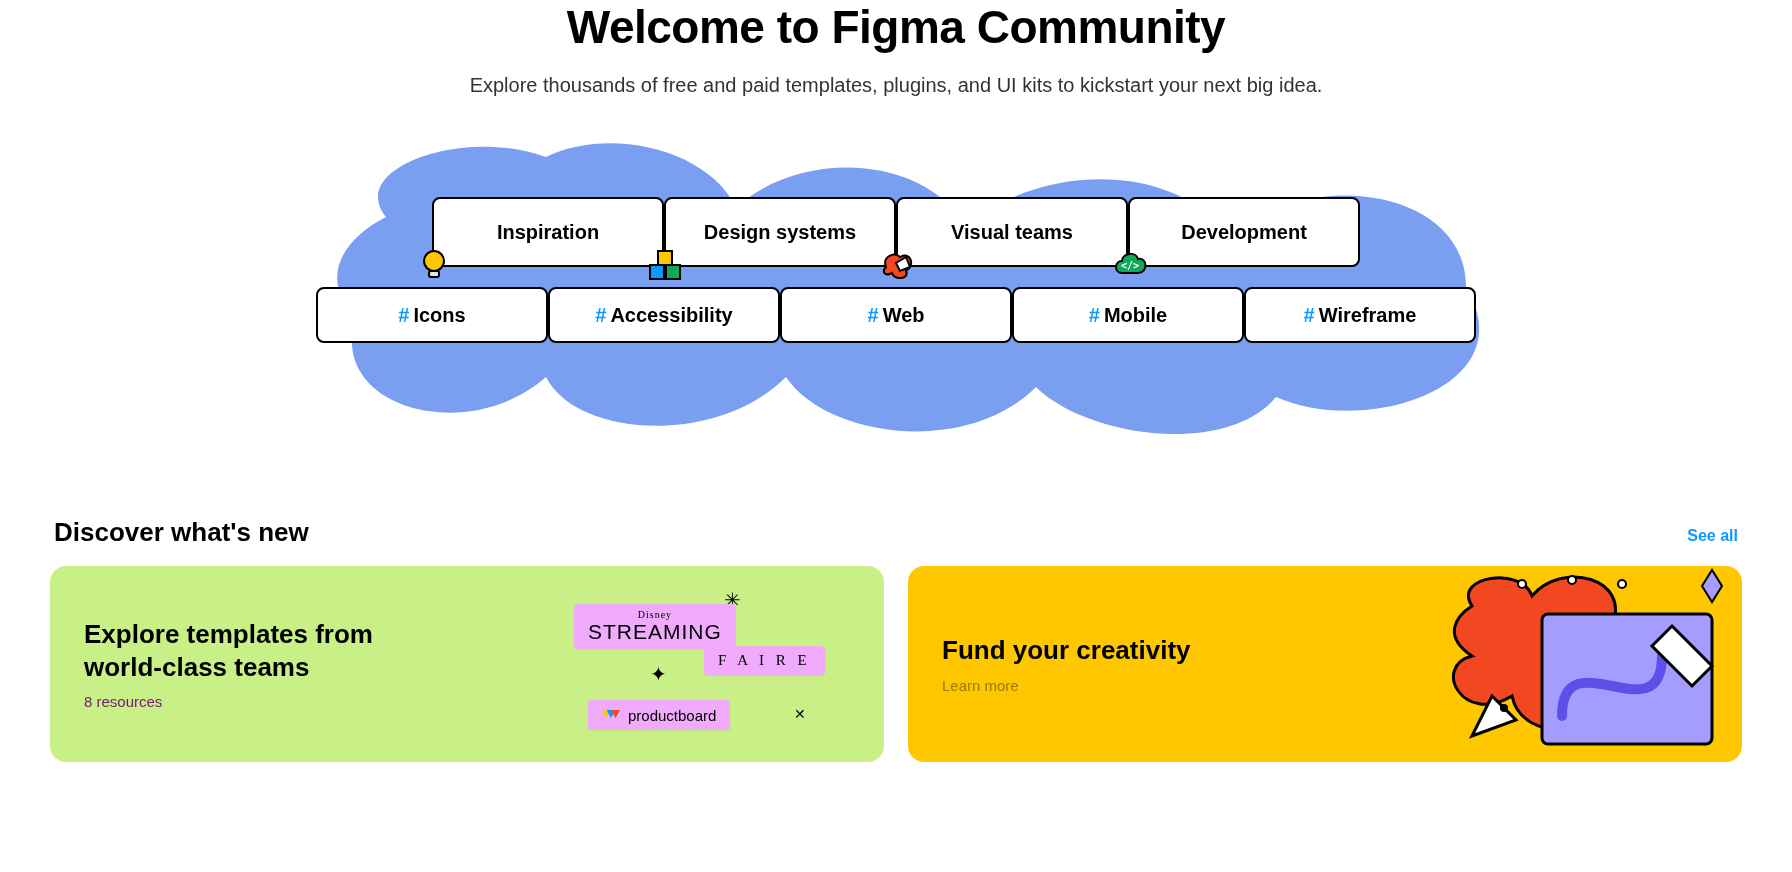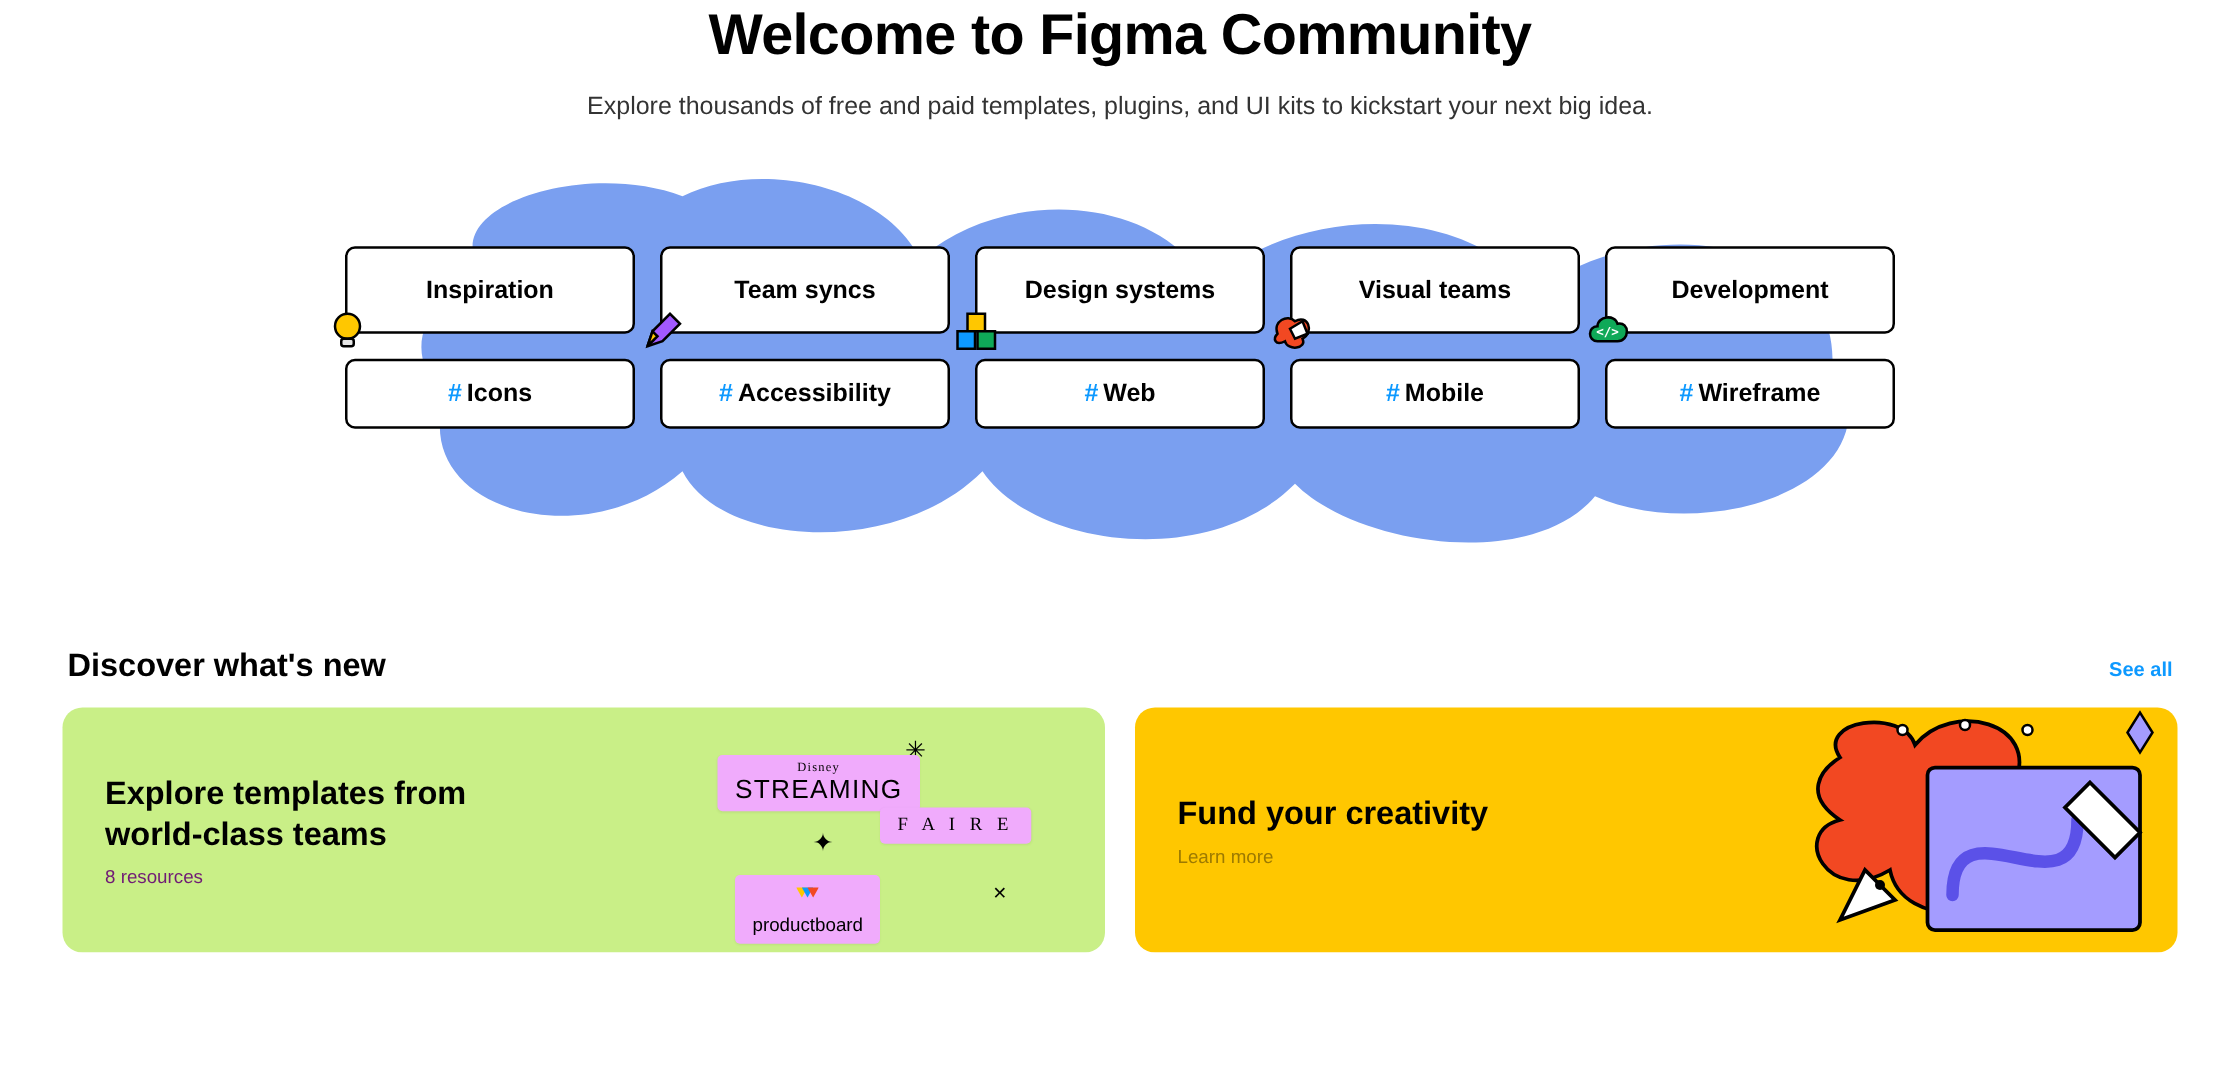--- a/index.html
+++ b/index.html
@@ -8,21 +8,21 @@
 .page { width: 1792px; padding: 0 50px; }
 
 .hero { text-align: center; }
 .hero h1 { font-size: 46px; font-weight: 700; letter-spacing: -0.5px; }
 .hero p { font-size: 20px; color: #333; margin-top: 20px; }
 
 .blob-wrap { position: relative; margin: 30px auto 0; height: 330px; width: 1260px; }
 .blob-svg { position: absolute; top: 0; left: 0; width: 100%; height: 100%; z-index: 0; }
 
 .pill-rows { position: relative; z-index: 2; padding-top: 70px; display: flex; flex-direction: column; gap: 20px; align-items: center; }
-.pill-row { display: flex; gap: 20px; justify-content: center; }
+.pill-row { display: flex; justify-content: center; }
 .pill { position: relative; width: 232px; height: 70px; background: #fff; border: 2px solid #000; border-radius: 8px; display: flex; align-items: center; justify-content: center; font-size: 20px; font-weight: 600; cursor: pointer; }
 .pill-tag { height: 56px; font-weight: 600; }
 .pill .hash { color: #0d99ff; margin-right: 4px; font-weight: 700; }
 
 .pill-icon { position: absolute; left: -18px; bottom: -18px; width: 36px; height: 36px; }
 
 .section { margin-top: 60px; }
 .section-head { display: flex; justify-content: space-between; align-items: baseline; padding: 0 4px; }
 .section-head h2 { font-size: 26px; font-weight: 700; }
 .see-all { color: #0d99ff; font-size: 16px; font-weight: 600; text-decoration: none; cursor: pointer; }
@@ -60,27 +60,20 @@
       <div class="pill-row">
 
         <div class="pill">
           <span>Inspiration</span>
           <svg class="pill-icon" viewBox="0 0 36 36">
               <circle cx="18" cy="14" r="10" fill="#ffc700" stroke="#000" stroke-width="2"></circle>
               <rect x="13" y="24" width="10" height="6" rx="2" fill="#e6e6e6" stroke="#000" stroke-width="2"></rect>
             </svg>
         </div>
 
-        <div class="pill">
-          <span>Team syncs</span>
-          <svg class="pill-icon" viewBox="0 0 36 36">
-              <polygon points="6,30 10,18 24,4 32,12 18,26" fill="#a259ff" stroke="#000" stroke-width="2"></polygon>
-              <polygon points="6,30 10,18 14,22" fill="#ffc700" stroke="#000" stroke-width="2"></polygon>
-            </svg>
-        </div>
 
         <div class="pill">
           <span>Design systems</span>
           <svg class="pill-icon" viewBox="0 0 36 36">
               <rect x="10" y="4" width="14" height="14" fill="#ffc700" stroke="#000" stroke-width="2"></rect>
               <rect x="2" y="18" width="14" height="14" fill="#0d99ff" stroke="#000" stroke-width="2"></rect>
               <rect x="18" y="18" width="14" height="14" fill="#0fa958" stroke="#000" stroke-width="2"></rect>
             </svg>
         </div>
 
@@ -142,21 +135,21 @@
         <div class="sub">8 resources</div>
 
         <div class="logo-cloud">
           <span class="spark" style="left:160px; top:22px;">✳</span>
           <div class="logo-chip" style="left:10px; top:38px; text-align:center; line-height:1.05;">
             <span style="font-size:10px; font-family:cursive; display:block; letter-spacing:1px;">Disney</span>
             <span style="font-size:21px; letter-spacing:1px;">STREAMING</span>
           </div>
           <span class="spark" style="left:86px; top:96px;">✦</span>
           <div class="logo-chip" style="left:140px; top:80px; letter-spacing:4px; font-family:serif;">F A I R E</div>
-          <div class="logo-chip" style="left:24px; top:134px; display:flex; align-items:center; gap:8px;flex-direction:column;">
+          <div class="logo-chip" style="left:24px; top:134px; display:flex; align-items:center; gap:8px;">
             <svg width="18" height="18" viewBox="0 0 18 18">
                 <polygon points="0,4 9,4 4.5,12" fill="#ffc700"></polygon>
                 <polygon points="4.5,4 13.5,4 9,12" fill="#0d99ff"></polygon>
                 <polygon points="9,4 18,4 13.5,12" fill="#f24822"></polygon>
               </svg>
             <span>productboard</span>
           </div>
           <span class="spark" style="left:230px; top:140px; font-size:14px;">✕</span>
         </div>
       </div>

